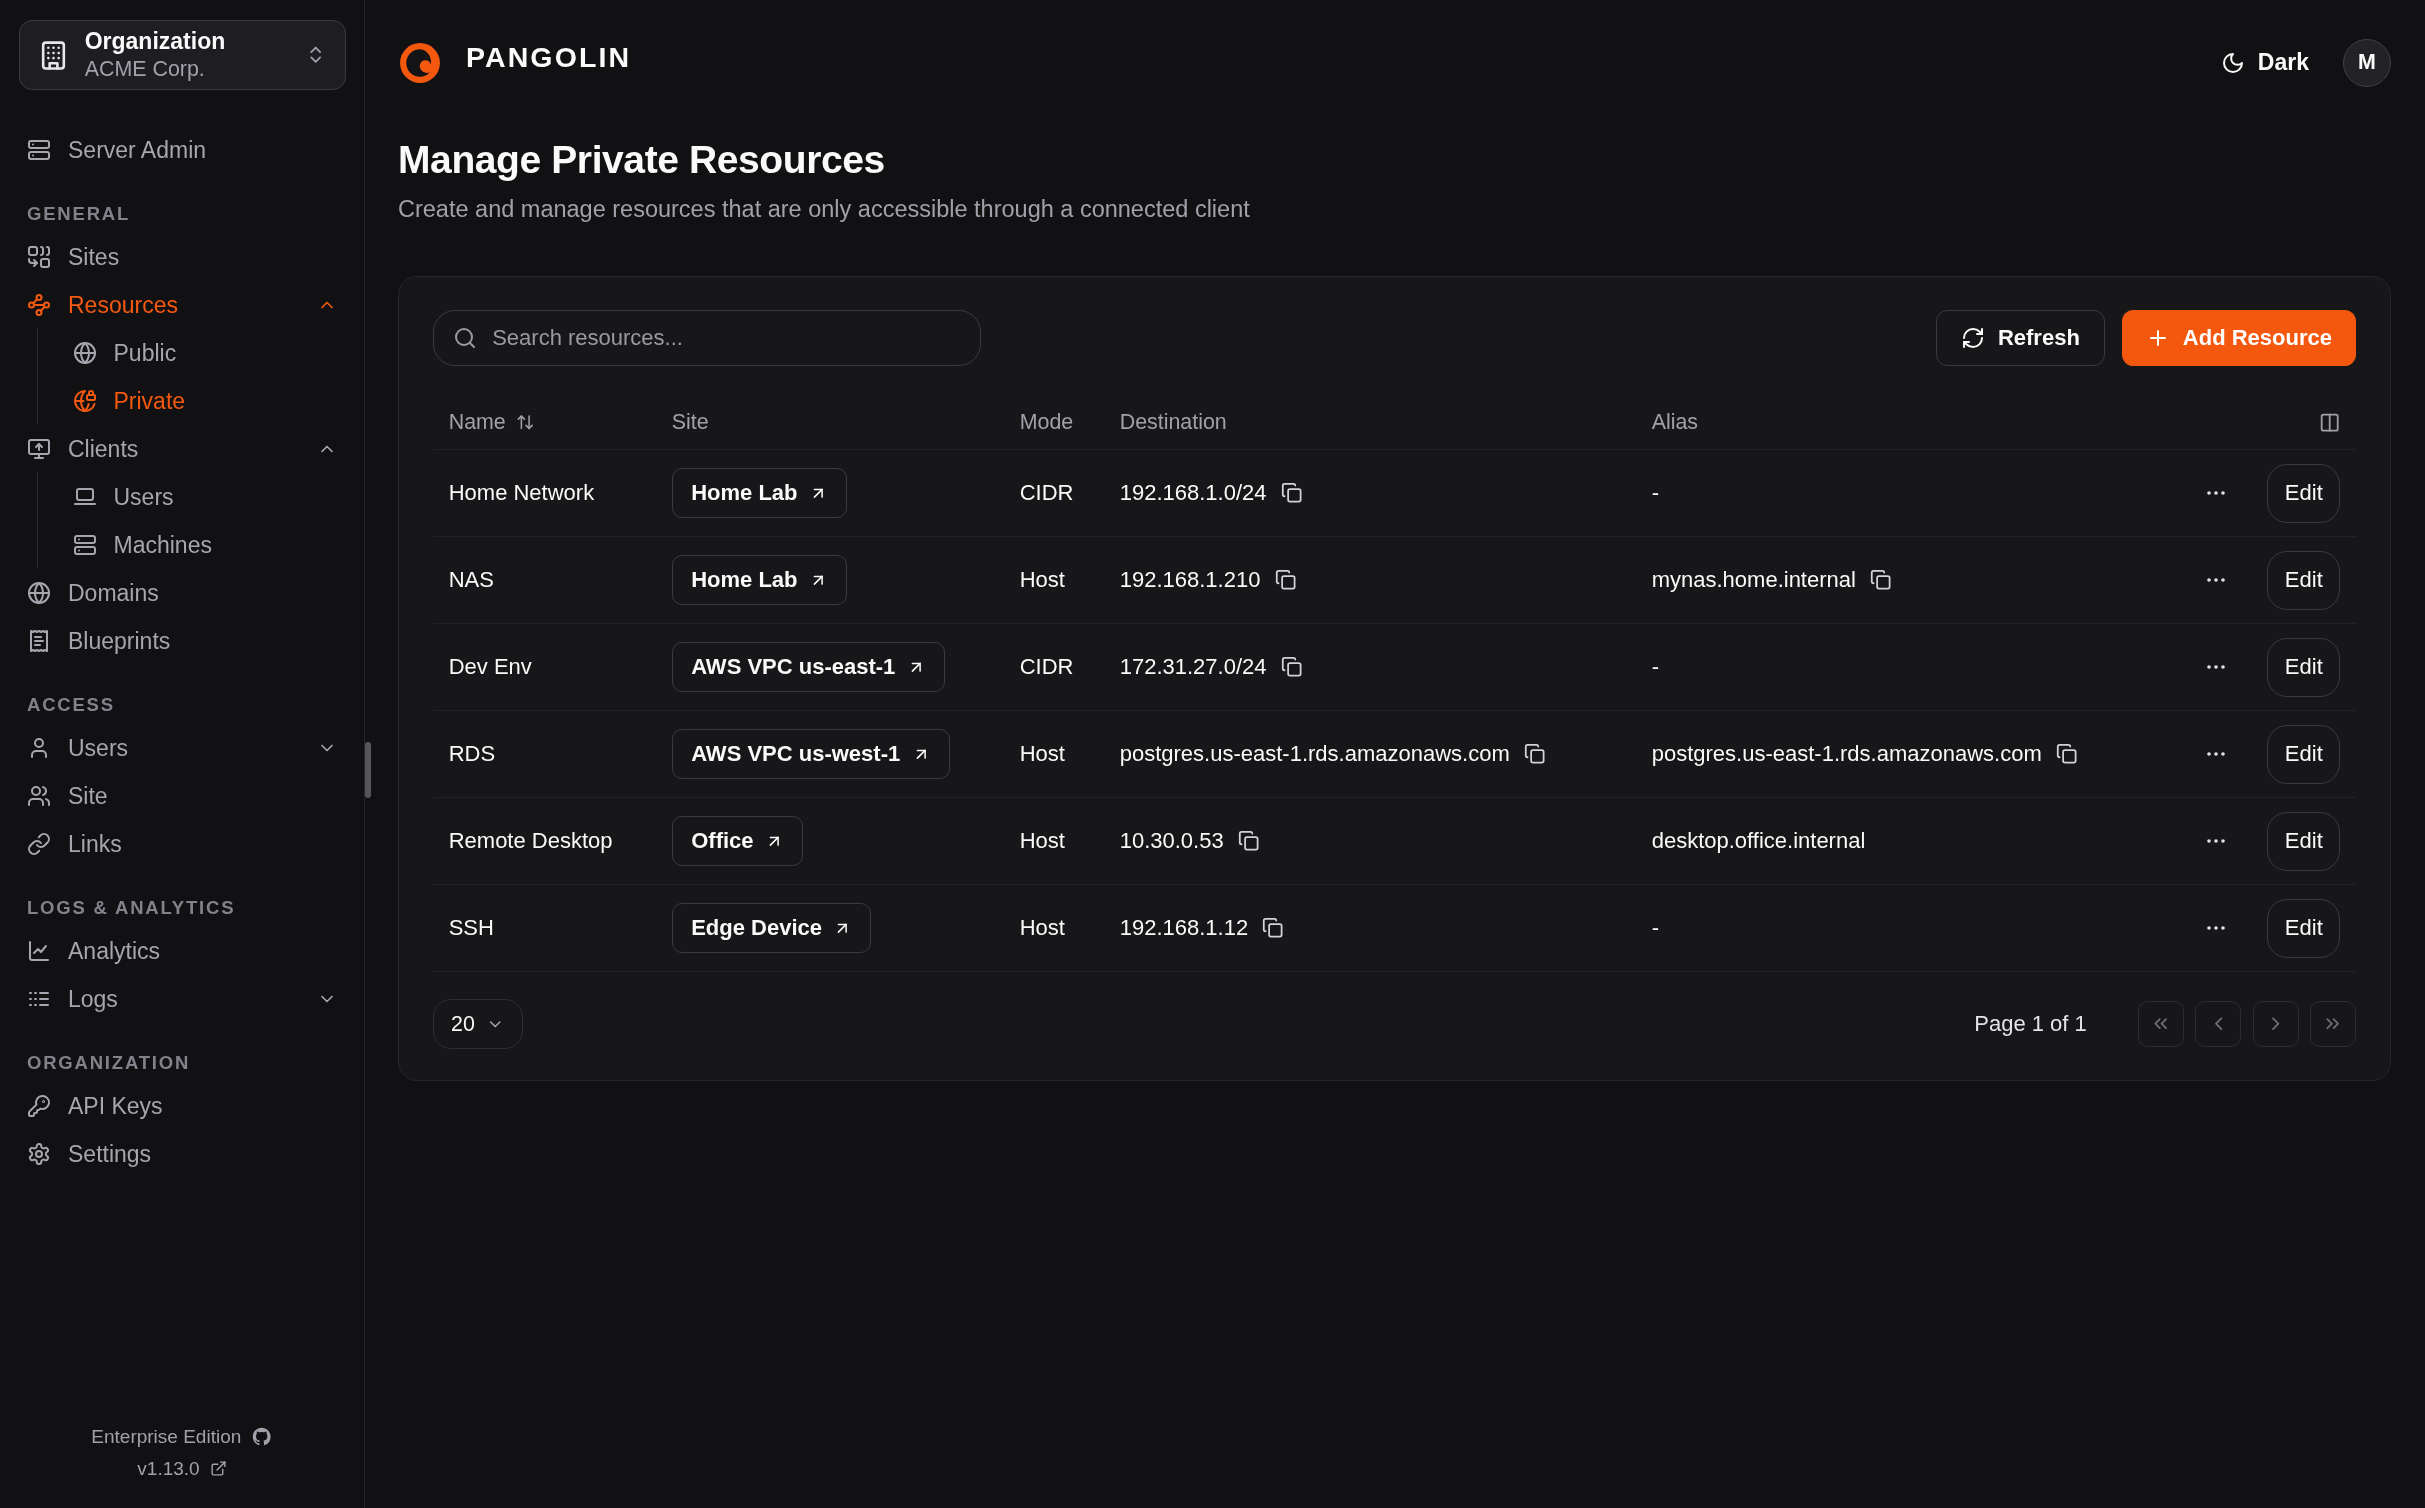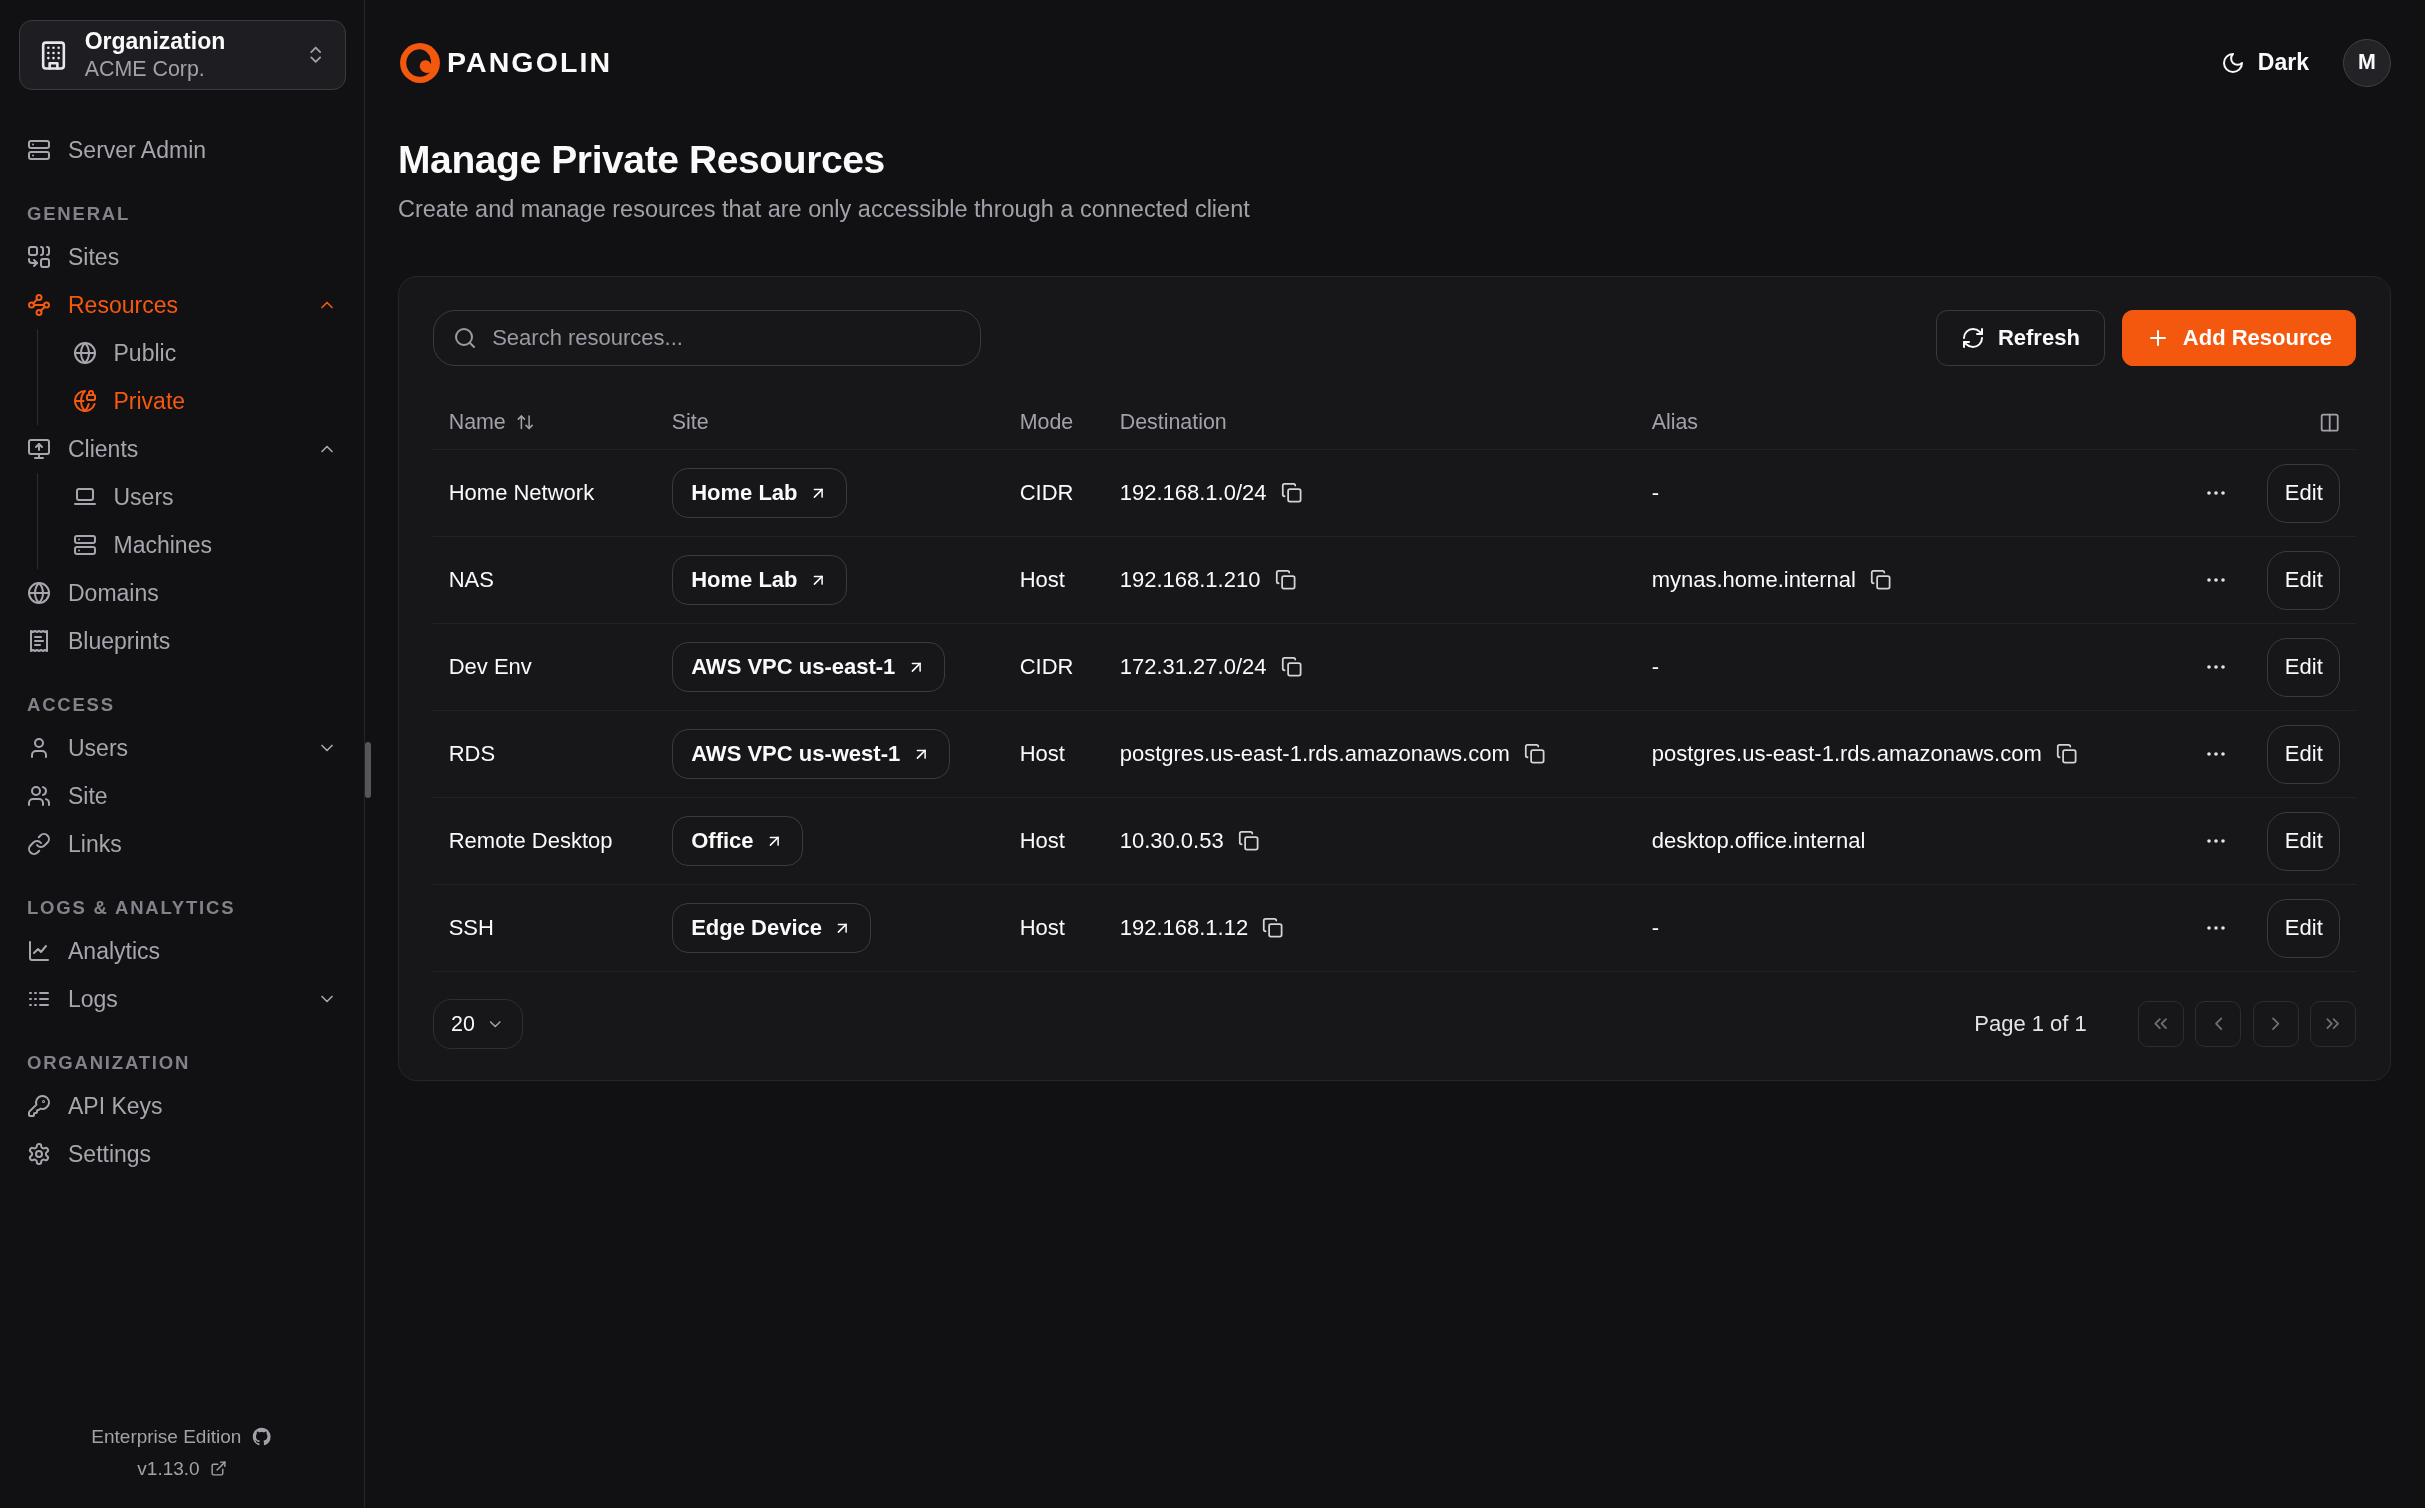--- a/index.html
+++ b/index.html
@@ -66,21 +66,21 @@
   .side-footer .line { display: flex; align-items: center; gap: 10px; cursor: pointer; }
   .sb-thumb {
     position: absolute; left: 365px; top: 742px;
     width: 6.4px; height: 56px; border-radius: 3.6px;
     background: #55555c; cursor: grab;
   }
 
   
   .main { flex: 1; display: flex; flex-direction: column; padding: 0 35px 0 33px; }
   .topbar { margin-top: 34px; display: flex; align-items: center; justify-content: space-between; height: 57px; }
-  .brand { display: flex; align-items: center; gap: 5px; }
+  .brand { display: flex; align-items: flex-start; gap: 24px; }
   .brand-mark { width: 44px; height: 44px; }
   .brand-name { font-size: 28.5px; font-weight: 700; letter-spacing: 2.1px; }
   .top-right { display: flex; align-items: center; gap: 34px; }
   .theme-toggle { display: flex; align-items: center; gap: 13px; font-size: 23px; font-weight: 600; cursor: pointer; background: none; border: none; color: inherit; font-family: inherit; }
   .avatar {
     width: 48px; height: 48px; border-radius: 50%;
     background: #232327; border: 1.4px solid #3f3f46;
     display: flex; align-items: center; justify-content: center;
     font-size: 21.4px; font-weight: 700; cursor: pointer; color: inherit; font-family: inherit;
   }
@@ -127,21 +127,21 @@
     height: 54px; color: #a1a1aa; font-size: 21.4px;
     border-bottom: 1.4px solid #232327;
   }
   .th-name { display: flex; align-items: center; gap: 10px; cursor: pointer; }
   .th-cols { justify-self: end; color: #a1a1aa; cursor: pointer; }
   .trow { height: 87px; border-bottom: 1.4px solid #232327; font-size: 22px; }
   .cell { display: flex; align-items: center; gap: 14.2px; min-width: 0; }
   .site-btn {
     display: inline-flex; align-items: center; gap: 11.4px;
     height: 50px; padding: 0 18.5px;
-    border: 1.4px solid #3a3a40; border-radius: 16px;
+    border: 1.4px solid #3a3a40; border-radius: 10px;
     background: transparent; color: #fafafa;
     font-size: 22px; font-weight: 600; cursor: pointer; font-family: inherit;
   }
   .copy { color: #d4d4d8; cursor: pointer; }
   .ell-cell { justify-self: end; color: #e4e4e7; cursor: pointer; padding-right: 4.3px; }
   .edit-btn {
     justify-self: end; width: 73px; height: 59px;
     border: 1.4px solid #3a3a40; border-radius: 20px;
     background: transparent; color: #fafafa;
     font-size: 22px; font-weight: 500; cursor: pointer; font-family: inherit;

